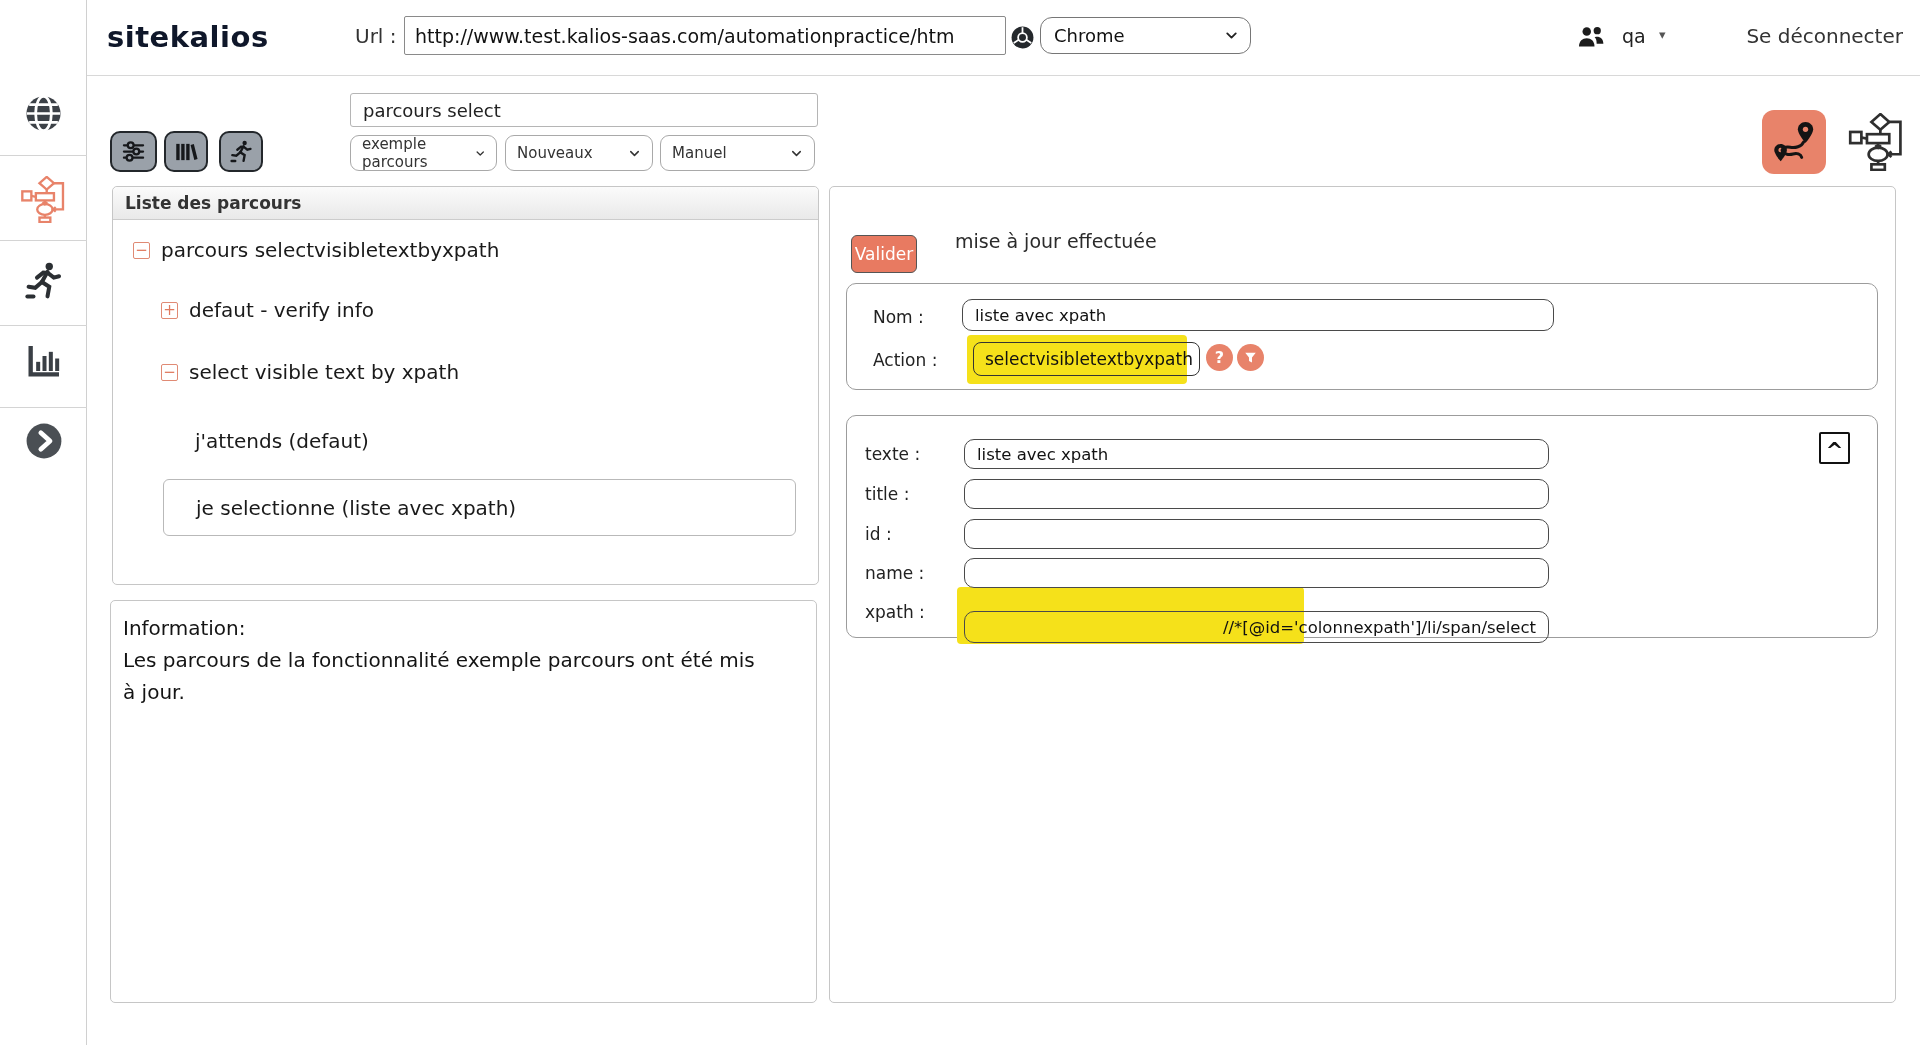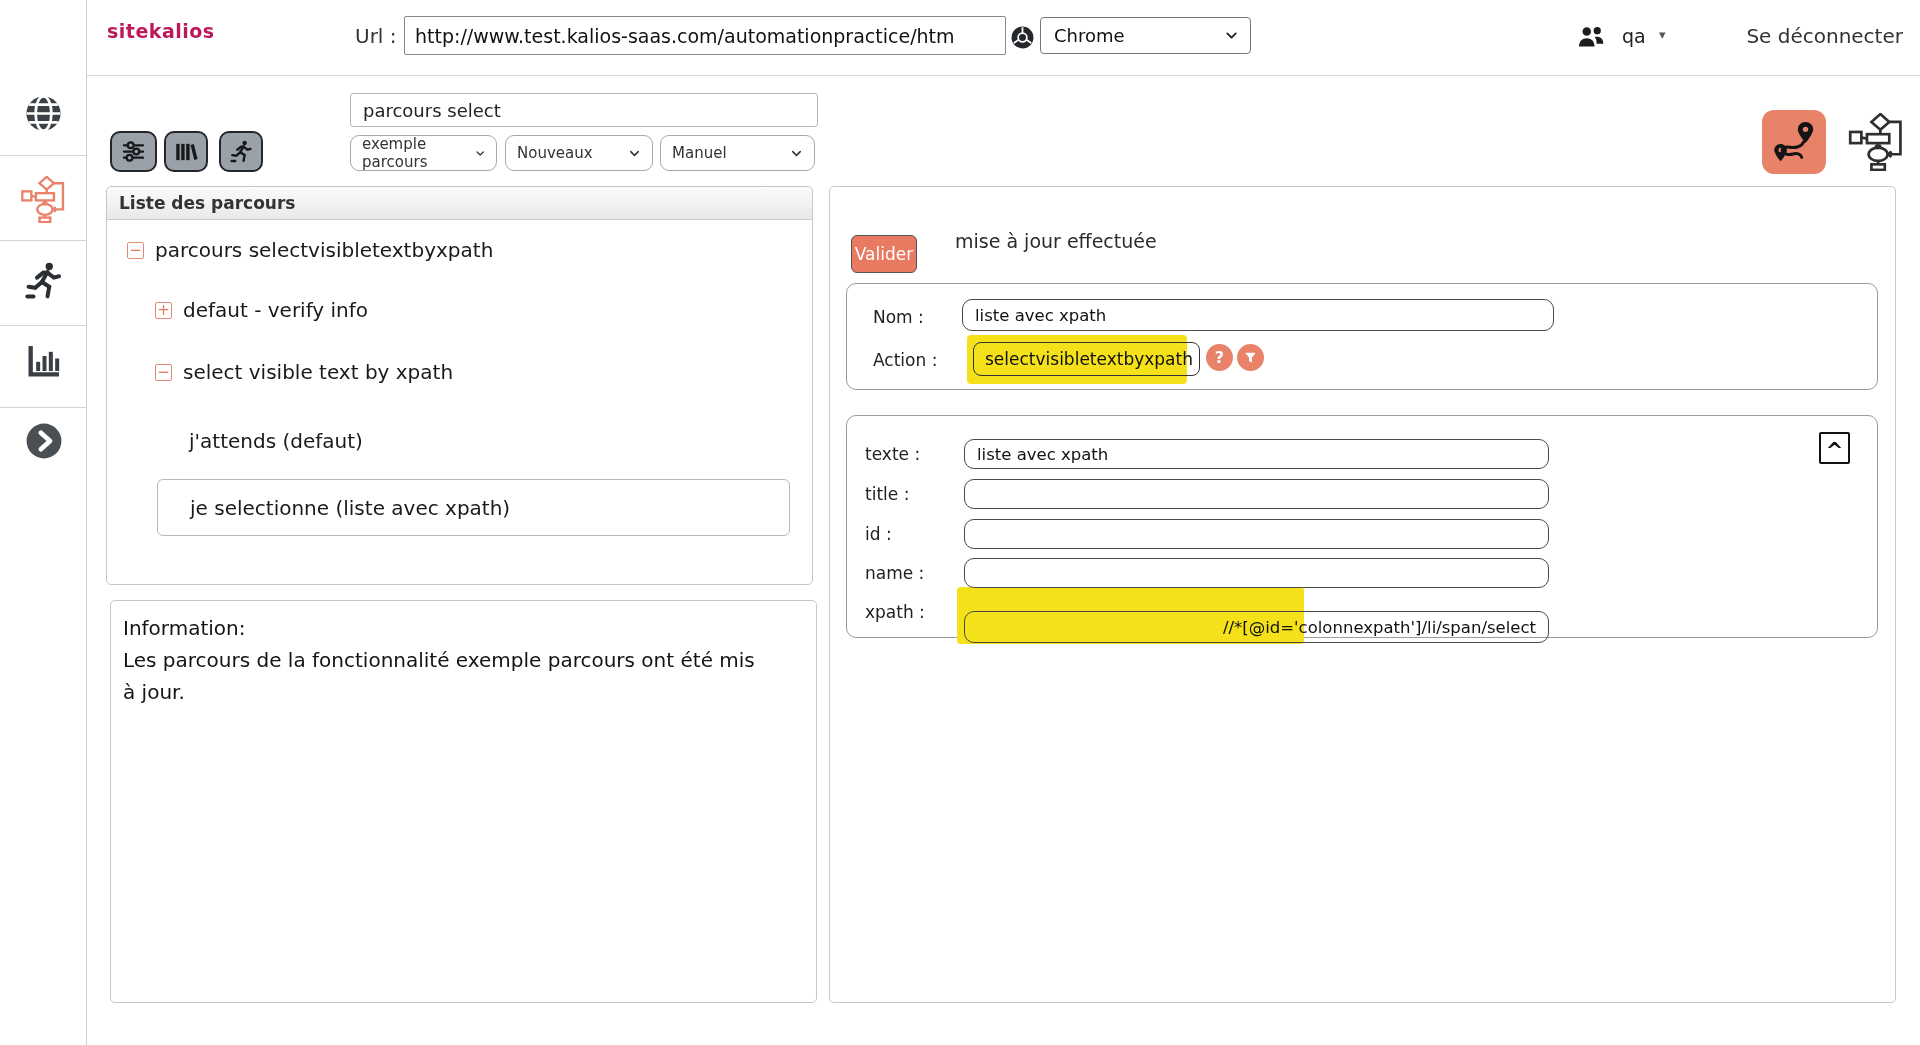--- a/index.html
+++ b/index.html
@@ -2,26 +2,26 @@
 <html><head>
 <meta charset="utf-8">
 <style>
   * { margin:0; padding:0; box-sizing:border-box; }
   html,body { width:1920px; height:1045px; background:#fff;
     font-family:"DejaVu Sans","Liberation Sans",sans-serif; color:#1d1d1d; overflow:hidden; }
   .abs { position:absolute; }
 
   
   #header-sep { top:75px; left:0; width:1920px; height:1px; background:#d8d8d8; }
-  #brand { left:107px; top:20px; font-size:19px; font-weight:bold; color:#be185d; letter-spacing:.5px; }
+  #brand { left:107px; top:20px; font-size:29px; font-weight:bold; color:#0f172a; letter-spacing:.5px; }
   #url-label { left:355px; top:24px; font-size:20px; color:#333; }
   #url-input { left:404px; top:16px; width:602px; height:39px; border:1px solid #8a8a8a; border-radius:2px;
     font-size:19px; padding:8px 10px; color:#111; background:#fff; font-family:inherit; }
   #chrome-ball { left:1010px; top:25px; width:25px; height:25px; }
-  #browser-select { left:1040px; top:17px; width:211px; height:37px; border:1px solid #767676; border-radius:4px;
+  #browser-select { left:1040px; top:17px; width:211px; height:37px; border:1px solid #767676; border-radius:12px;
     background:#fff; display:flex; align-items:center; justify-content:space-between; padding:0 10px 0 13px;
     font-size:18px; color:#111; cursor:default; }
   #users-icon { left:1576px; top:23px; width:30px; height:28px; }
   #user-name { left:1622px; top:25px; font-size:19px; color:#222; }
   #user-caret { left:1659px; top:27px; font-size:13px; color:#555; }
   #logout { right:17px; top:24px; font-size:20px; color:#333; cursor:pointer; }
 
   
   #sidebar { left:0; top:0; width:87px; height:1045px; border-right:1px solid #d0d0d0; background:#fff; }
   .sb-sep { left:0; width:87px; height:1px; background:#d4d4d4; }
@@ -36,21 +36,21 @@
     display:flex; align-items:center; justify-content:space-between; padding:0 10px 0 11px;
     font-size:15px; color:#333; cursor:default; }
   #route-btn { left:1762px; top:110px; width:64px; height:64px; border-radius:12px; background:#e8836a;
     display:flex; align-items:center; justify-content:center; cursor:pointer; }
   #flow-large { left:1848px; top:113px; width:58px; height:58px; cursor:pointer; }
 
   
   .panel { background:#fff; border:1px solid #c6c6c6; border-radius:5px; }
   .panel-head { height:33px; background:linear-gradient(#fbfbfb,#e9e9e9); border-bottom:1px solid #cccccc;
     border-radius:5px 5px 0 0; display:flex; align-items:center; font-weight:bold; font-size:17px; color:#333; }
-  #parcours-panel { left:106px; top:186px; width:707px; height:399px; }
+  #parcours-panel { left:112px; top:186px; width:707px; height:399px; }
   #info-panel { left:110px; top:600px; width:707px; height:403px; }
   #detail-panel { left:829px; top:186px; width:1067px; height:817px; }
 
   
   .trow { position:absolute; display:flex; align-items:center; gap:11px; font-size:20px; color:#1a1a1a; cursor:pointer; }
   .tbox { width:17px; height:17px; border:1.5px solid #e08a74; border-radius:2px; background:#fff; color:#e07a5f;
     display:flex; align-items:center; justify-content:center; font-size:15px; line-height:15px; flex:0 0 auto; }
   #tree-step-select { left:50px; top:292px; width:633px; height:57px; border:1.5px solid #b9b9b9; border-radius:6px;
     display:flex; align-items:center; padding-left:32px; font-size:20px; color:#1a1a1a; cursor:pointer; }
 

